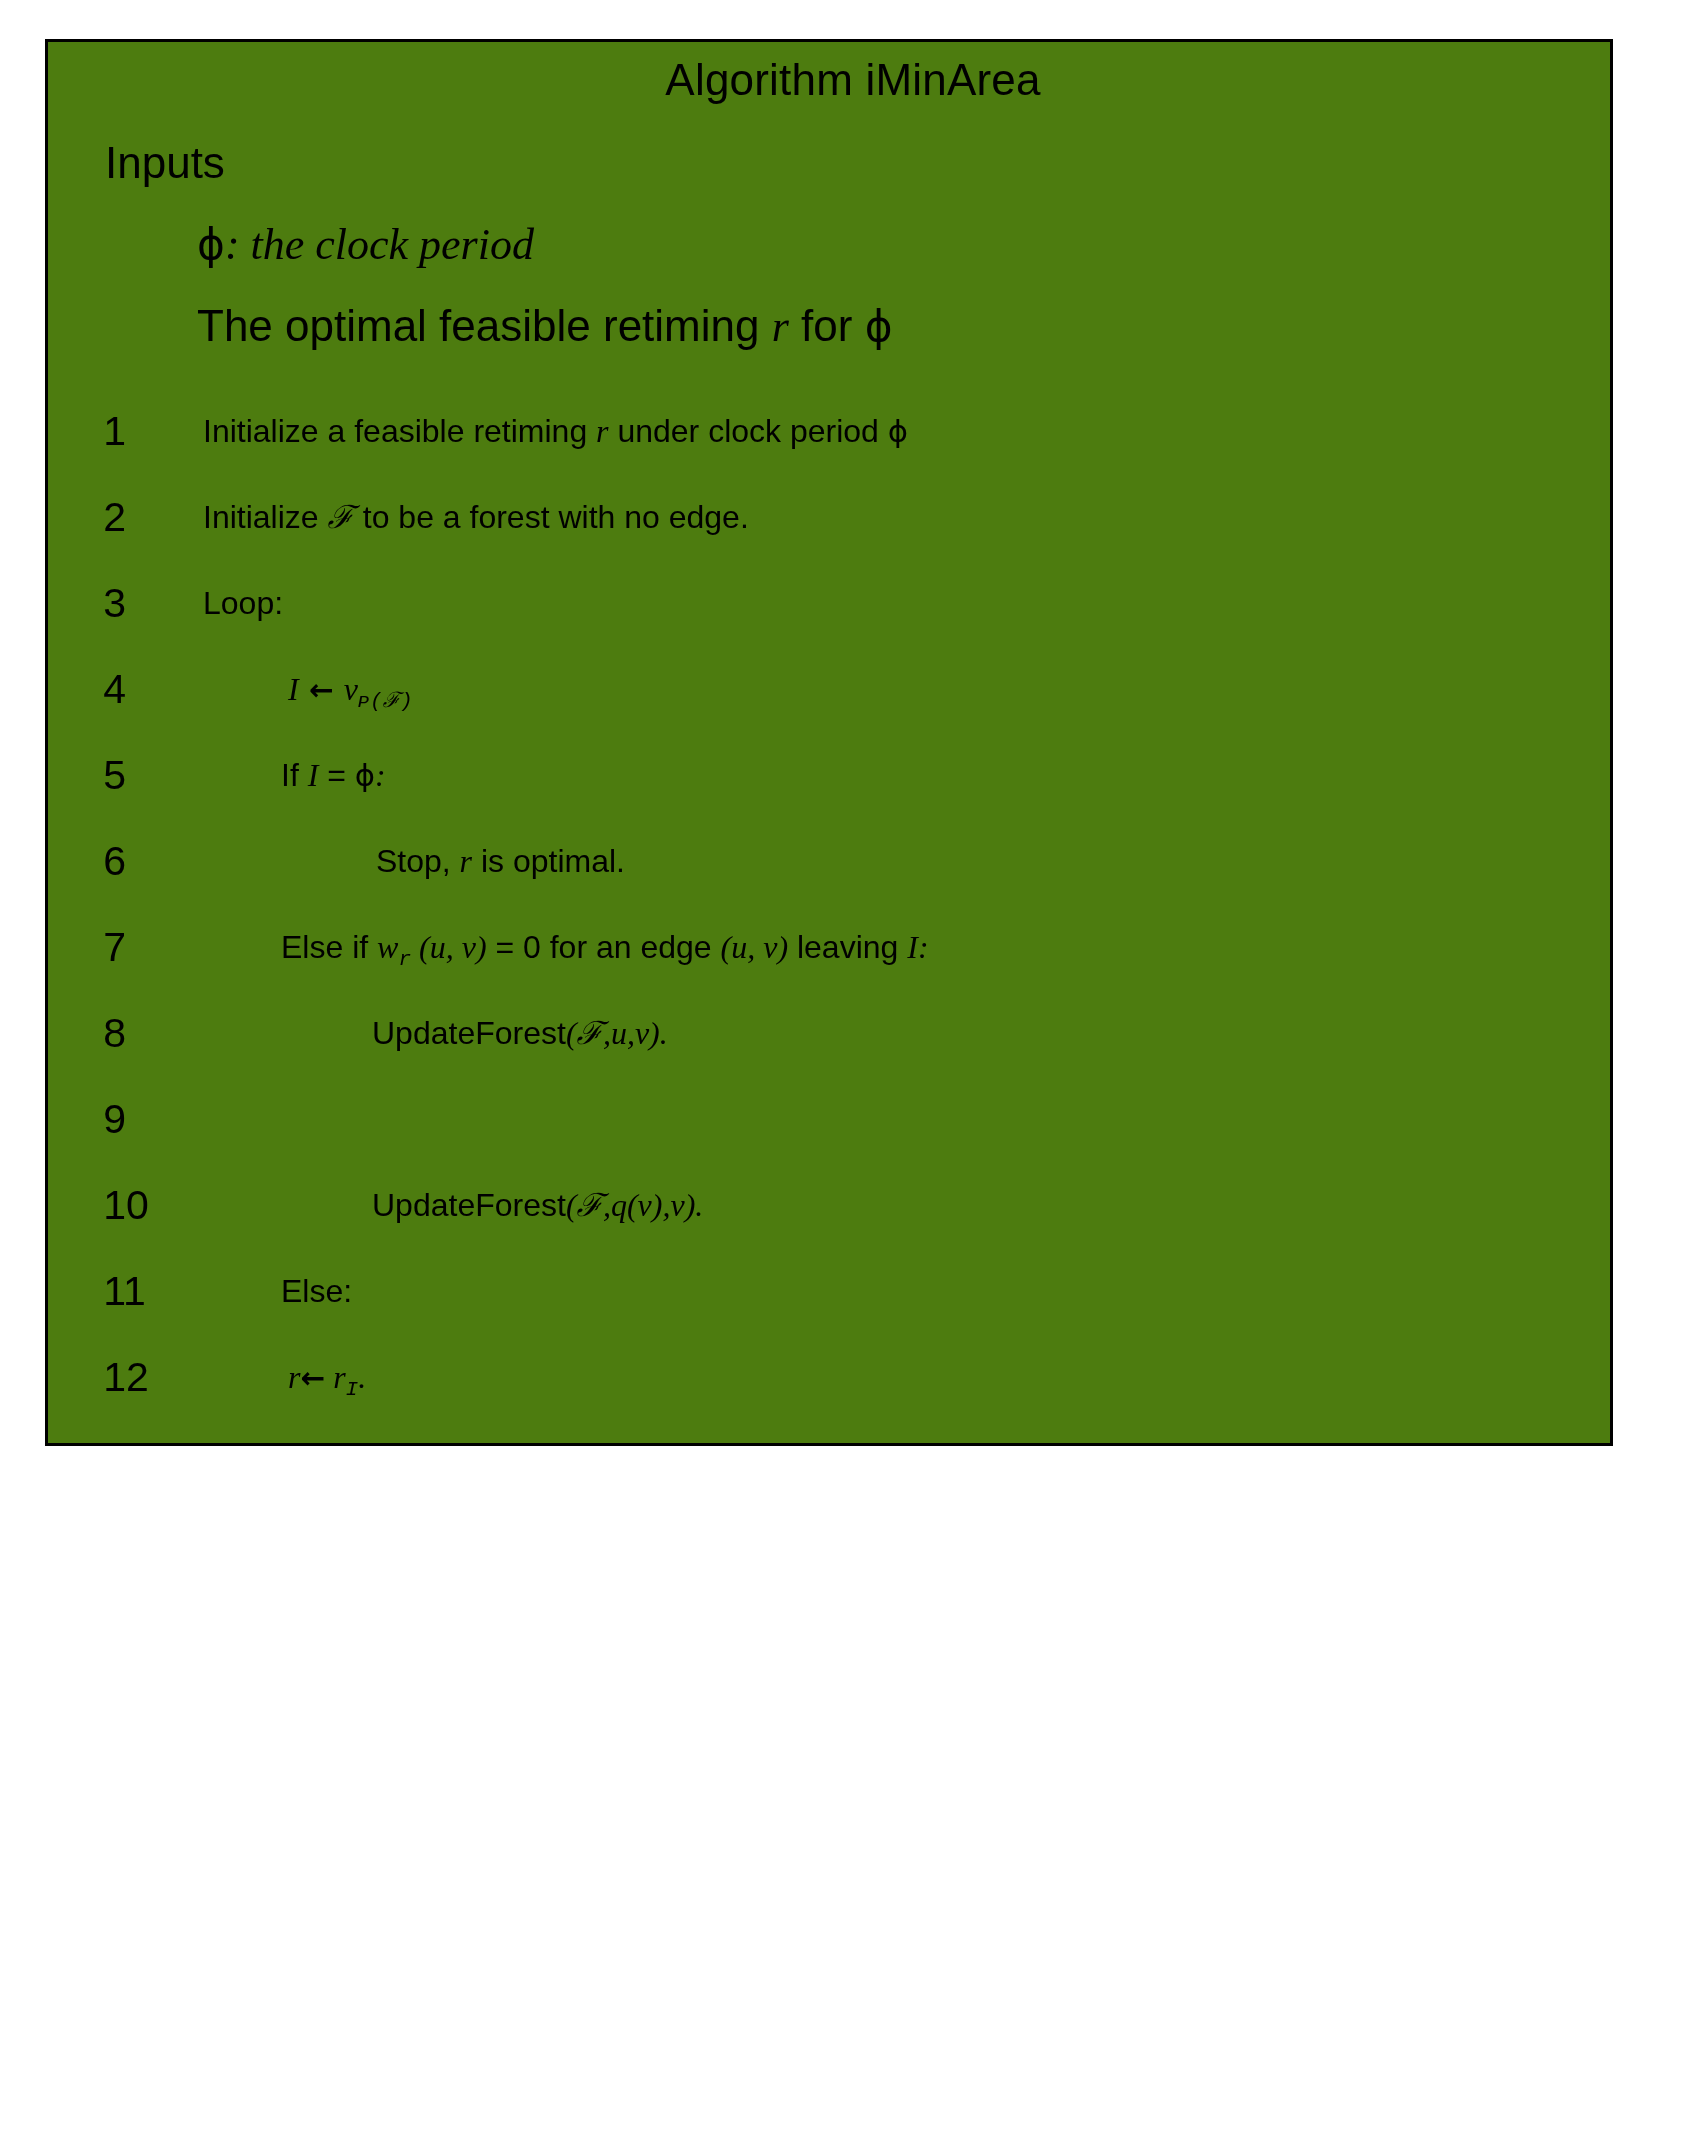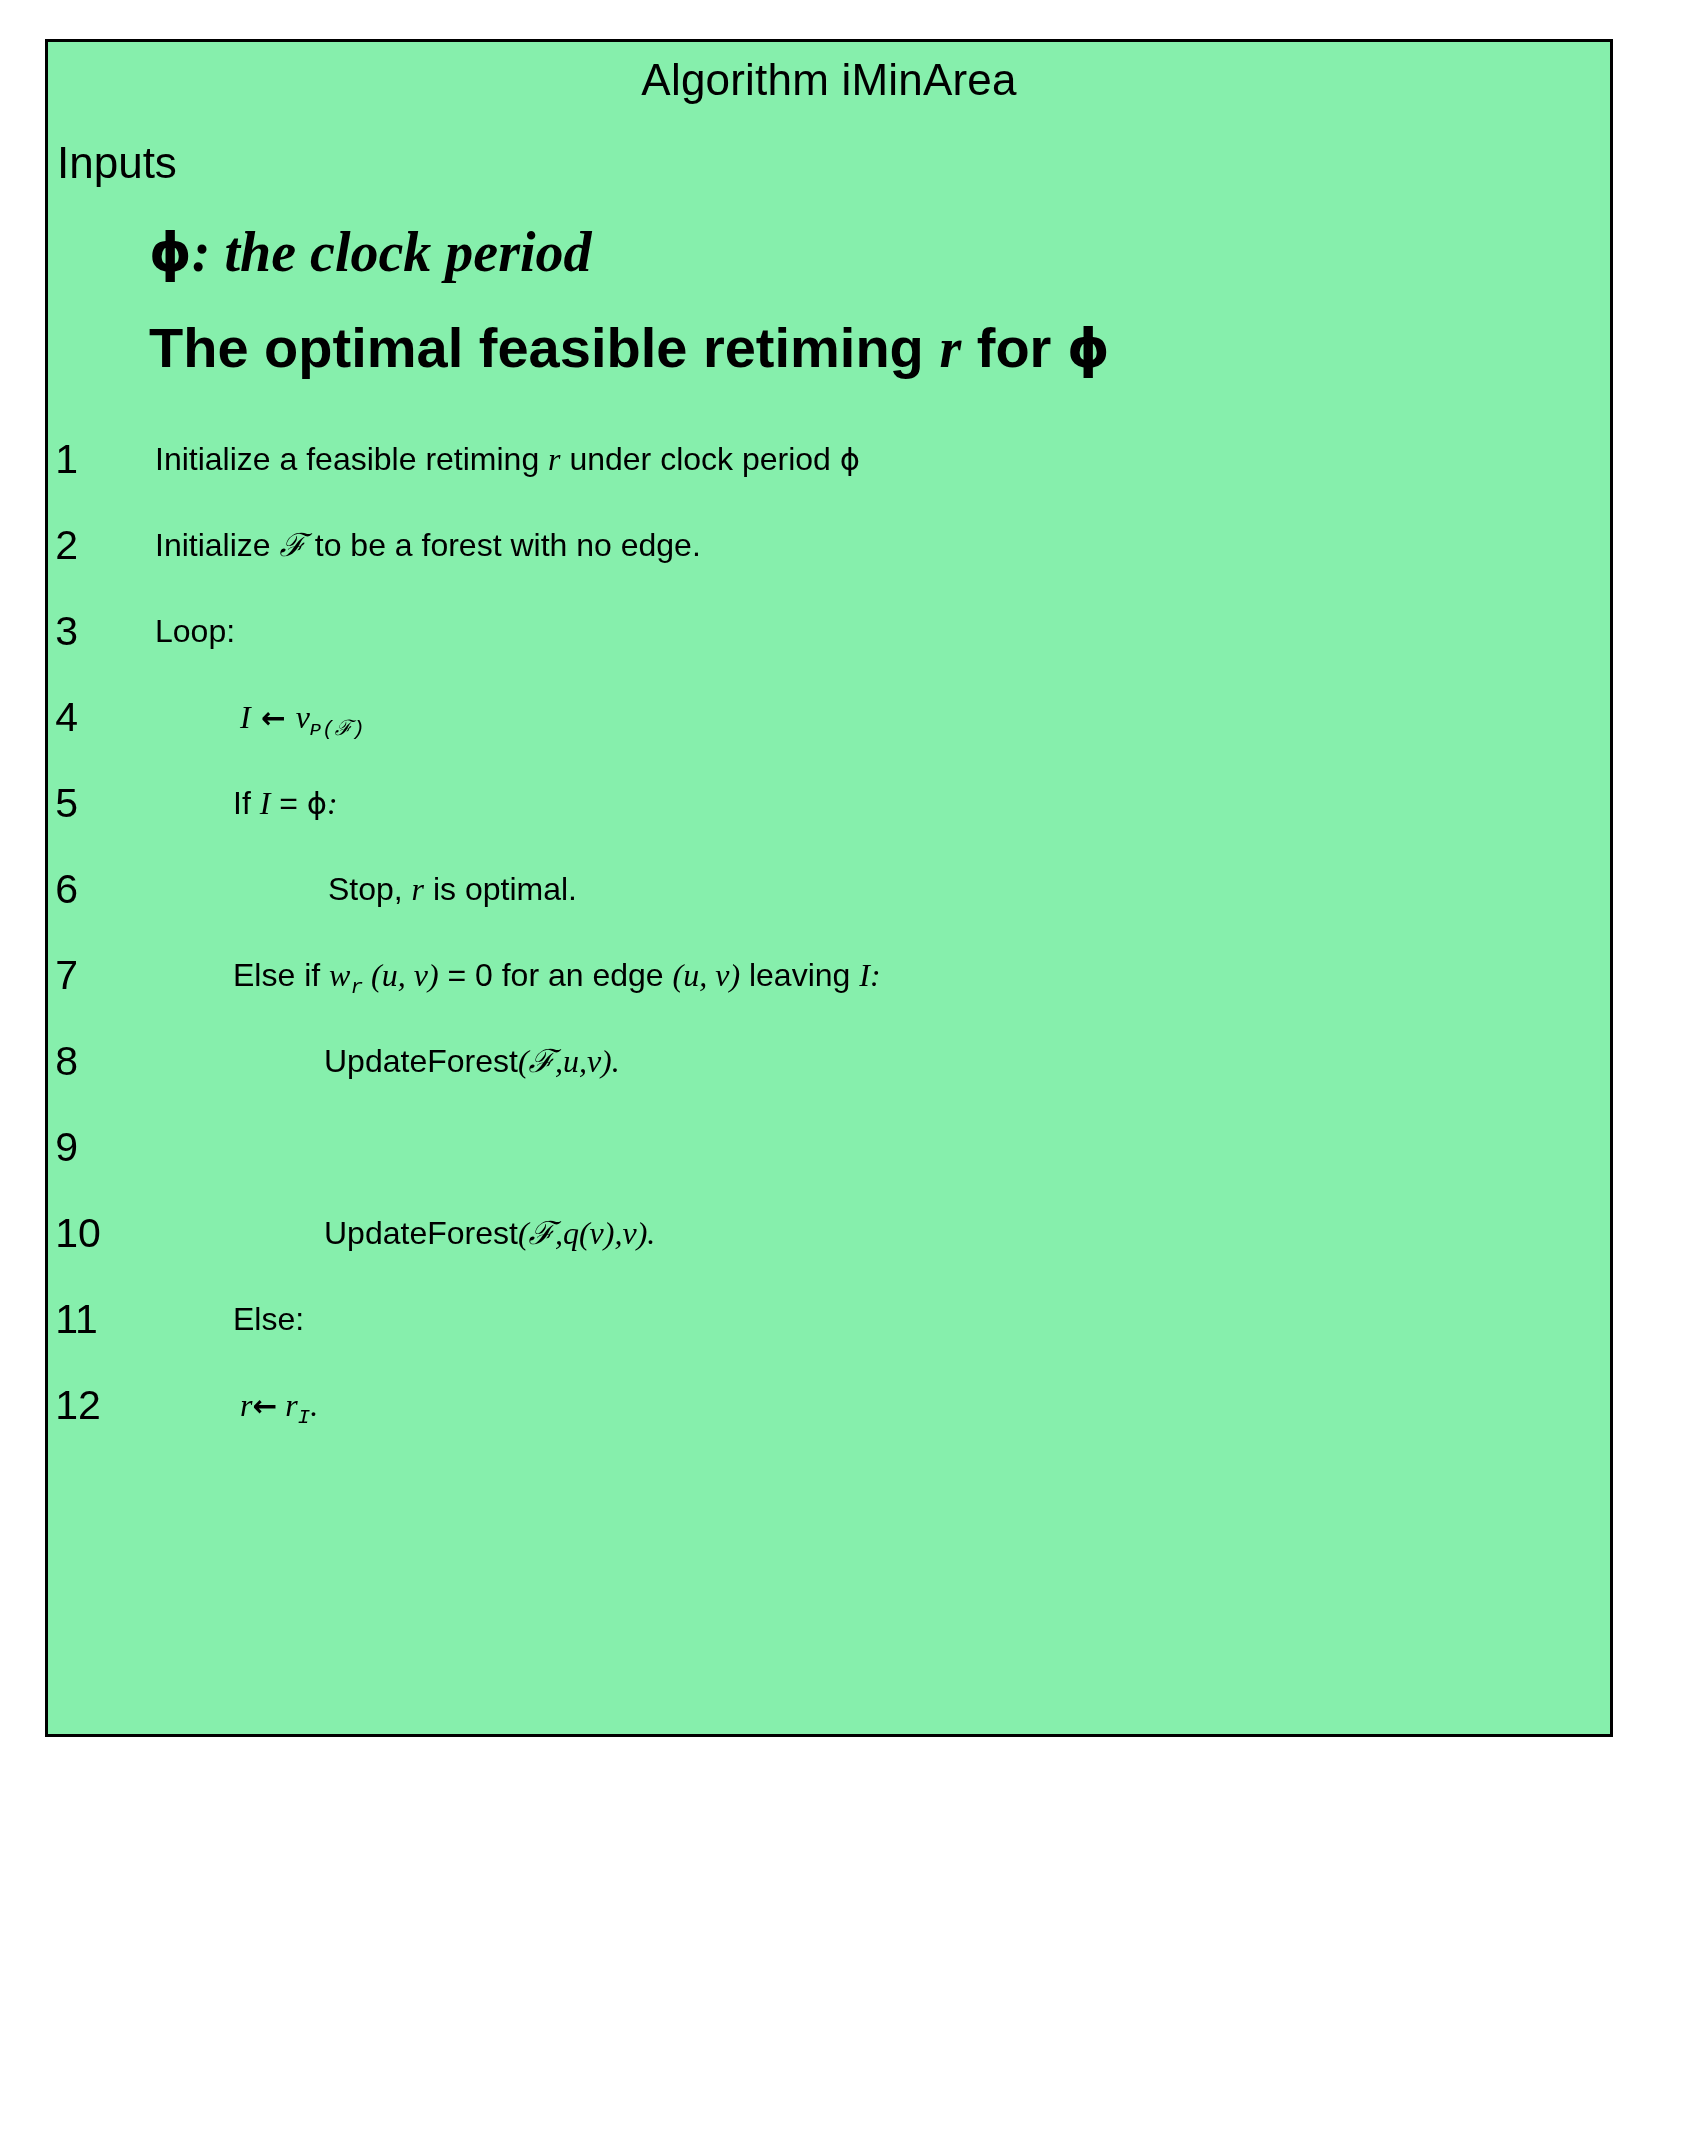--- a/index.html
+++ b/index.html
@@ -14,48 +14,48 @@
     color: #000000;
     position: relative;
     overflow: hidden;
   }
 
   #algorithm-box {
     position: absolute;
     left: 45px;
     top: 39px;
     width: 1568px;
-    height: 1698px;
+    height: 1407px;
     border: 3.6px solid #000000;
     box-sizing: border-box;
-    background: #86efac;
+    background: #4d7c0f;
+    padding-left: 48px;
   }
 
   .title {
     text-align: center;
     font-size: 44px;
     font-family: "Liberation Sans", sans-serif;
     margin-top: 12.7px;
     letter-spacing: 0.2px;
     white-space: nowrap;
   }
 
   .section-head {
     font-size: 44px;
     margin-left: 9px;
     margin-top: 33px;
     white-space: nowrap;
   }
 
   .section-body {
-    font-size: 56px;
+    font-size: 44px;
     margin-left: 101px;
     margin-top: 31px;
     white-space: nowrap;
-    font-weight: bold;
   }
 
   .steps {
     margin-top: 52px;
   }
 
   .step {
     position: relative;
     height: 86px;
     white-space: nowrap;

